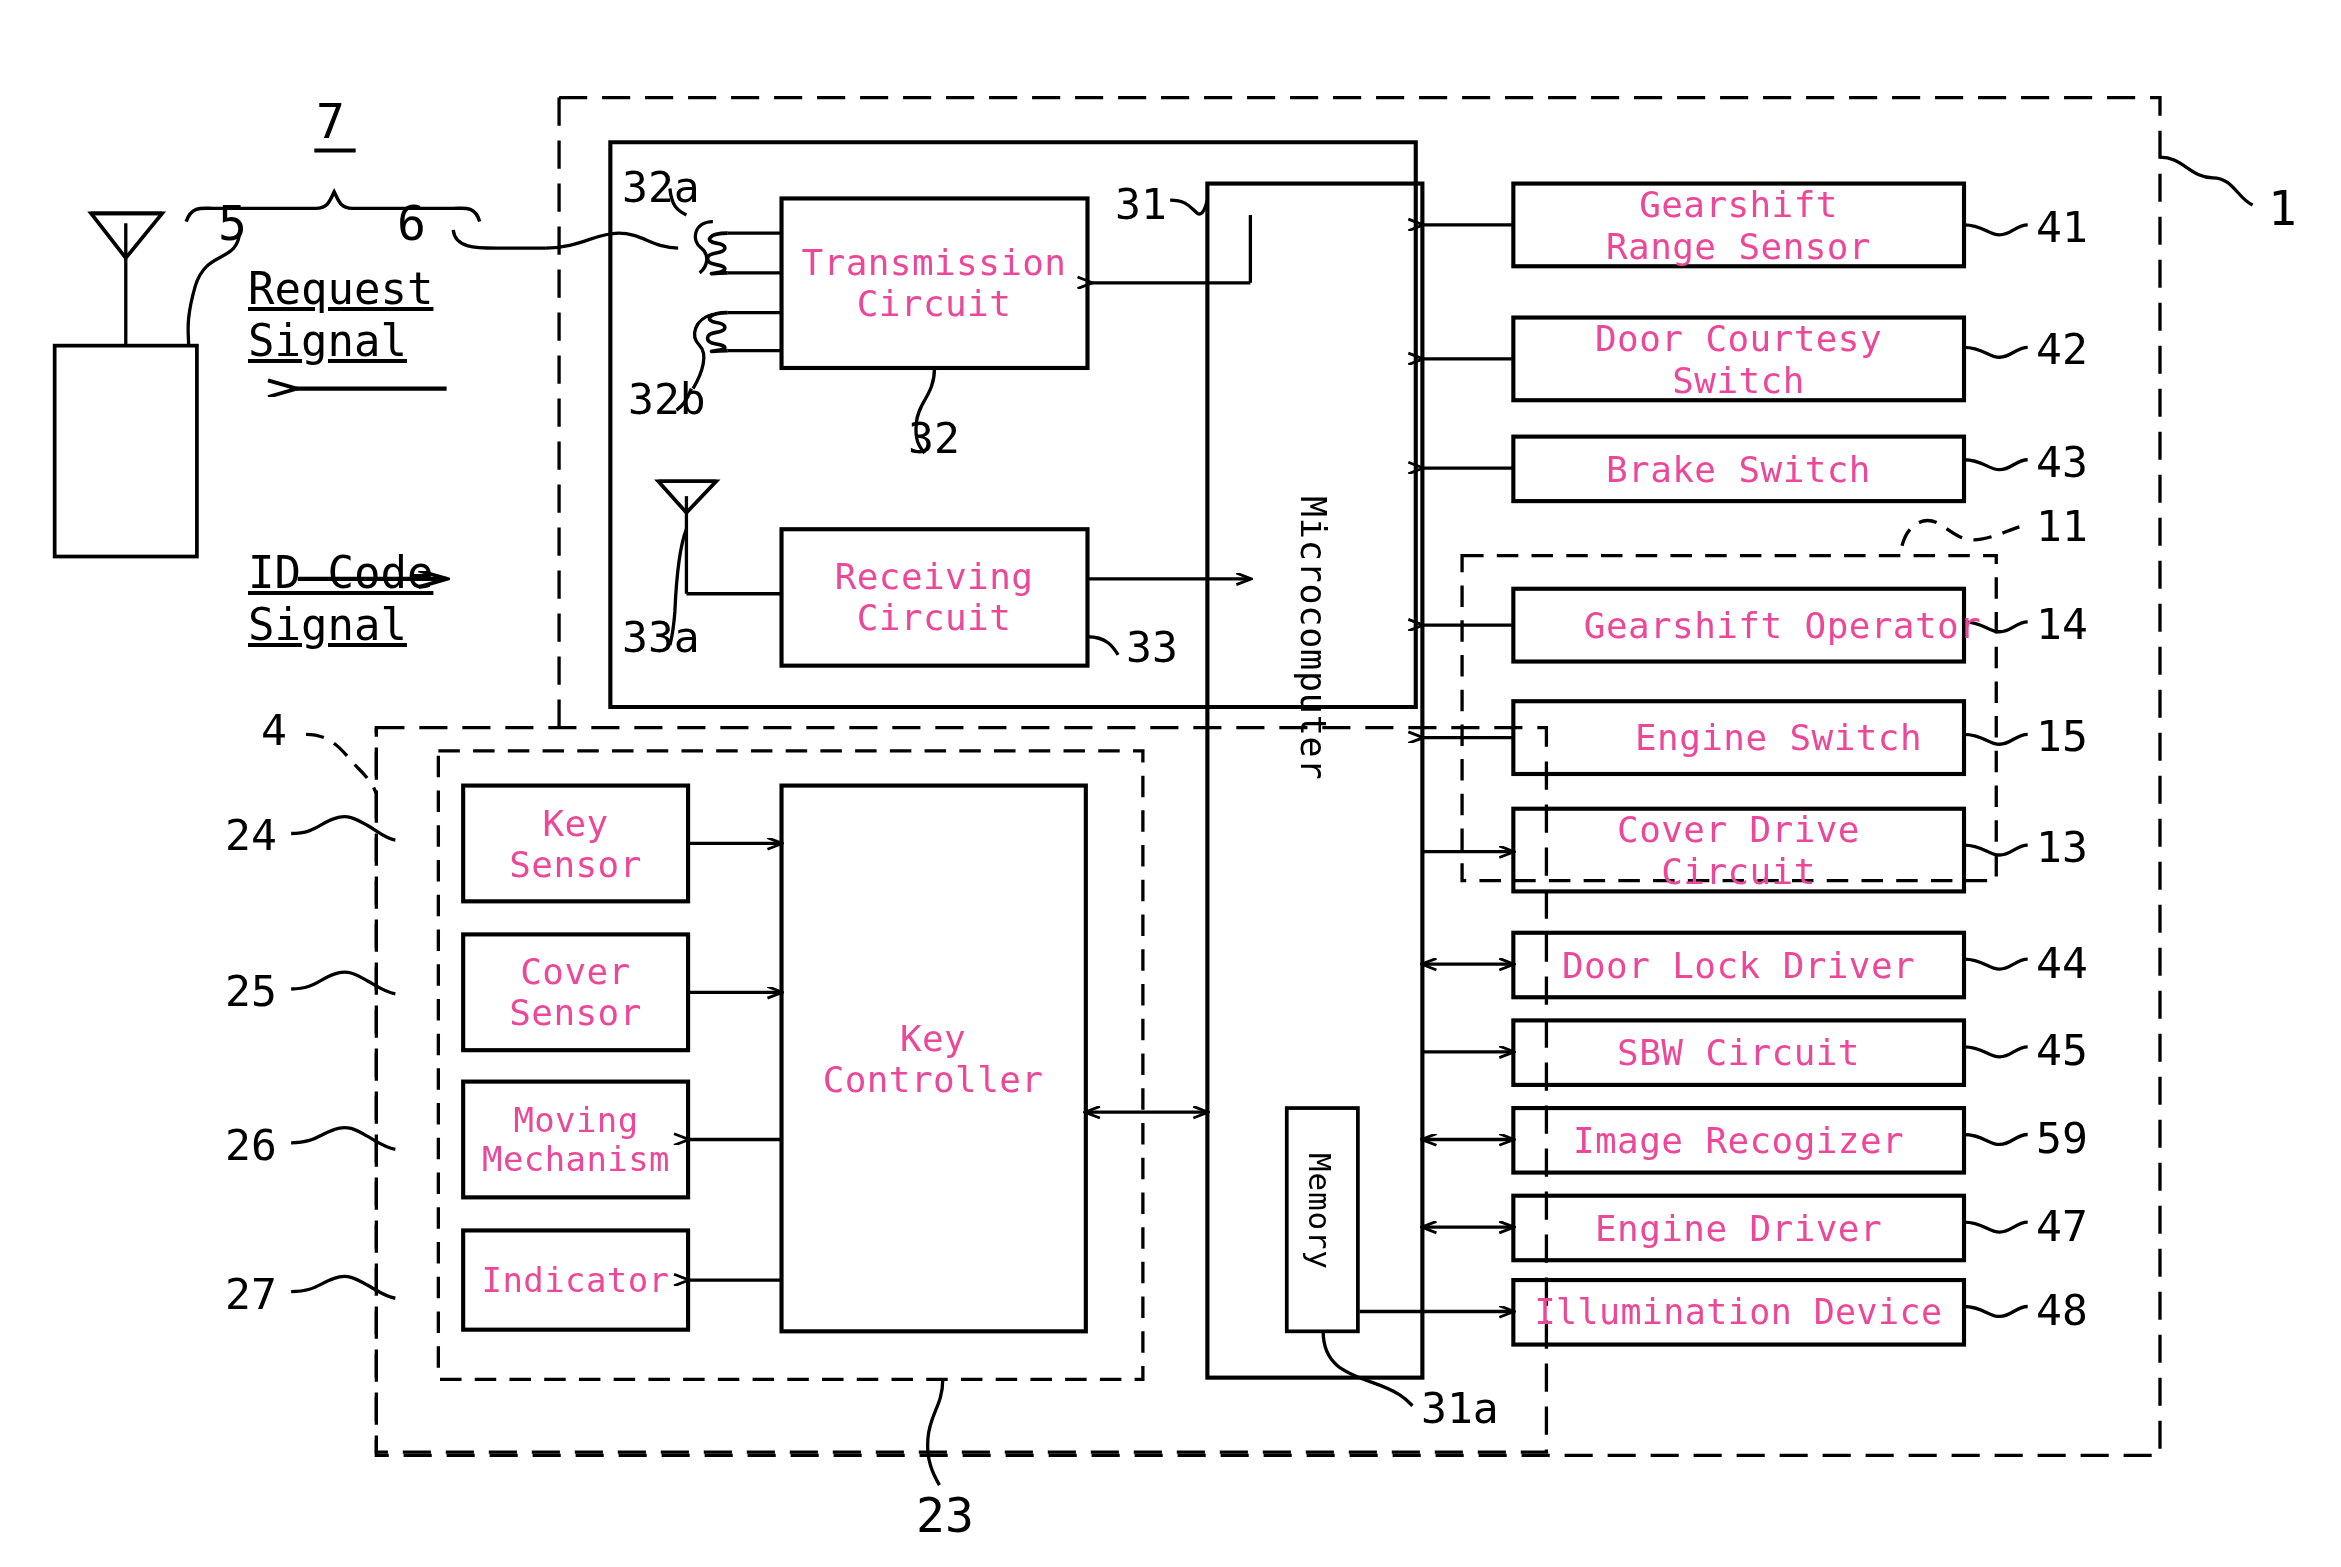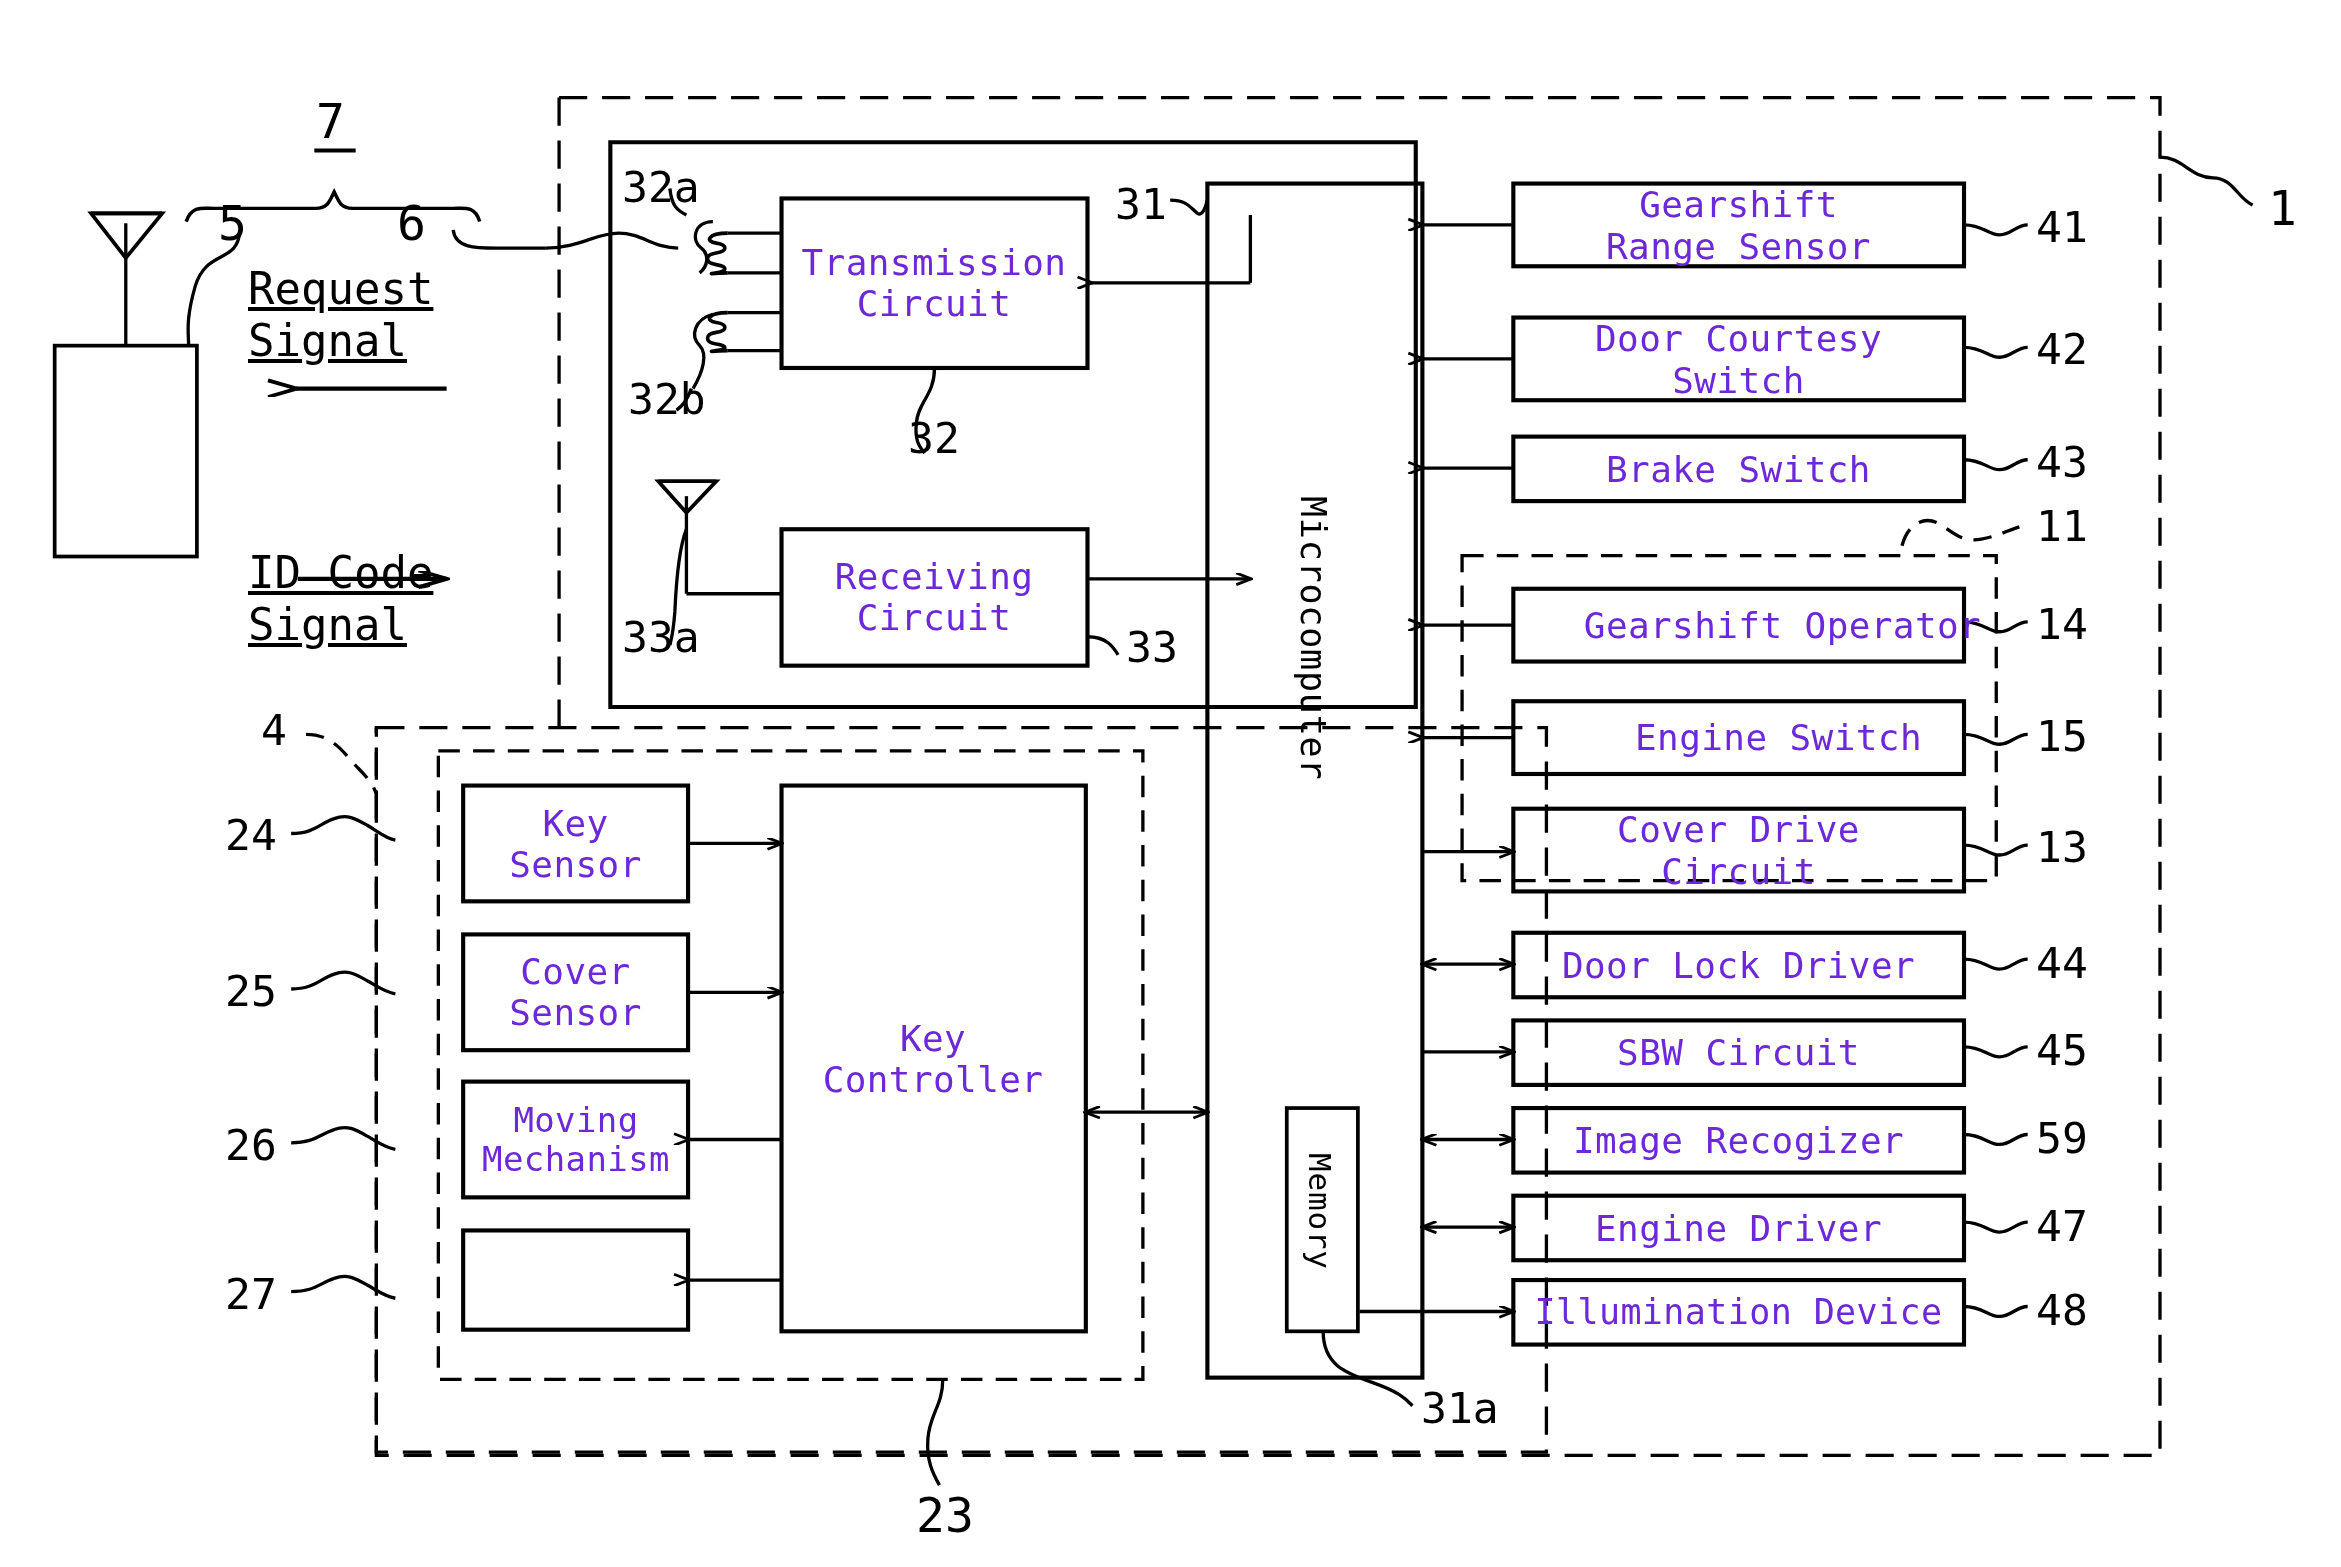--- a/index.html
+++ b/index.html
@@ -32,21 +32,21 @@
   }
   .boxtext {
     position: absolute;
     display: flex;
     align-items: center;
     justify-content: center;
     text-align: center;
     font-size: 36px;
     letter-spacing: 0.4px;
     line-height: 1.15;
-    color: #6d28d9;
+    color: #ec4899;
     white-space: pre-line;
   }
   .vtext {
     position: absolute;
     font-size: 35px;
     letter-spacing: 0.8px;
     color: #000;
     white-space: nowrap;
     transform-origin: left top;
   }
@@ -273,20 +273,21 @@
 
   <div class="boxtext" style="left:781px; top:786px; width:304px; height:546px;">Key
 Controller</div>
 
   <div class="boxtext" style="left:463px; top:786px; width:225px; height:116px;">Key
 Sensor</div>
   <div class="boxtext" style="left:463px; top:934px; width:225px; height:116px;">Cover
 Sensor</div>
   <div class="boxtext" style="left:460px; top:1082px; width:232px; height:116px; font-size:34px;">Moving
 Mechanism</div>
+  <div class="boxtext" style="left:463px; top:1231px; width:225px; height:99px; font-size:34px;">Indicator</div>
 
   <div class="refnum" style="left:225px; top:810px;">24</div>
   <div class="refnum" style="left:225px; top:966px;">25</div>
   <div class="refnum" style="left:225px; top:1120px;">26</div>
   <div class="refnum" style="left:225px; top:1269px;">27</div>
 
   <div class="boxtext" style="left:1513px; top:184px; width:451px; height:83px;">Gearshift
 Range Sensor</div>
   <div class="boxtext" style="left:1513px; top:318px; width:451px; height:83px;">Door Courtesy
 Switch</div>

